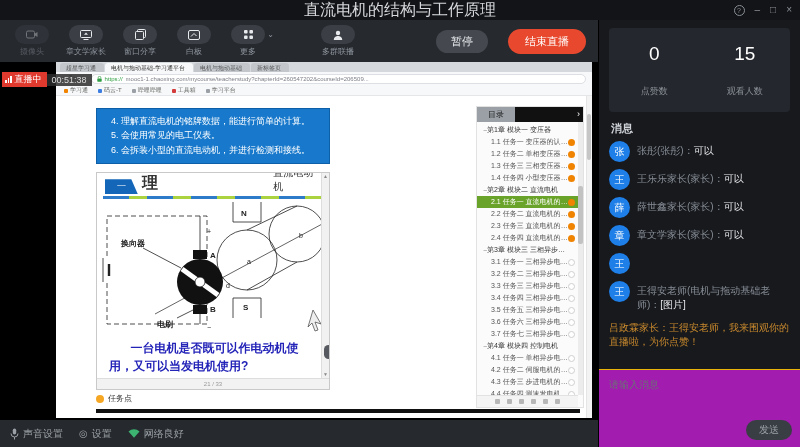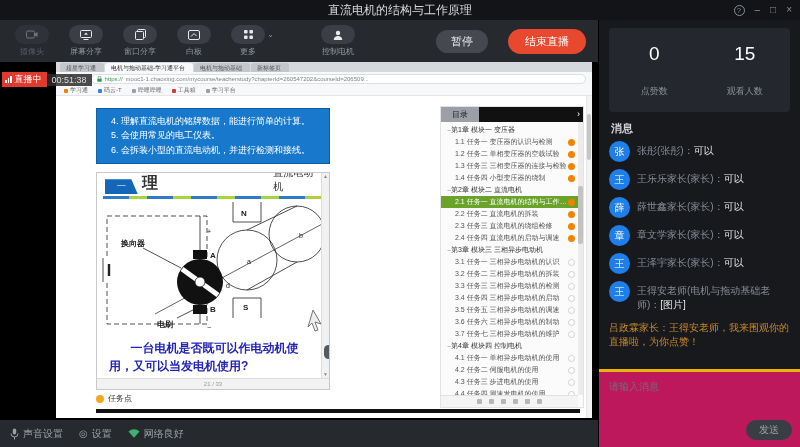--- a/index.html
+++ b/index.html
@@ -2,21 +2,21 @@
 <html><head>
 <meta charset="utf-8">
 <style>
   * { margin:0; padding:0; box-sizing:border-box; }
   html,body { width:800px; height:447px; overflow:hidden; background:#000;
     font-family:"Liberation Sans","DejaVu Sans",sans-serif; }
   .app { width:800px; height:447px; display:flex; flex-direction:column; background:#101214; }
 
   
   .titlebar { height:20px; background:#121417; display:flex; align-items:center; position:relative; flex-shrink:0; }
-  .win-title { position:absolute; left:0; right:0; text-align:center; color:#d6d8db; font-size:12px; }
+  .win-title { position:absolute; left:0; right:0; text-align:center; color:#d6d8db; font-size:16px; }
   .win-controls { margin-left:auto; display:flex; align-items:center; gap:10px; padding-right:8px; z-index:2; }
   .win-controls span { color:#8a8f96; font-size:10px; line-height:1; cursor:default; }
   .help-circ { width:11px; height:11px; border:1px solid #8a8f96; border-radius:50%; display:flex; align-items:center; justify-content:center; font-size:7px!important; }
 
   
   .main { flex:1; display:flex; min-height:0; }
   .leftcol { width:598px; display:flex; flex-direction:column; min-height:0; }
   .rightpanel { flex:1; background:#17191d; border-left:1px solid #000; display:flex; flex-direction:column; min-height:0; }
 
   
@@ -63,21 +63,21 @@
   .slidefoot { position:absolute; left:0; right:0; bottom:0; height:11px; background:#f2f2f2; border-top:1px solid #ddd; display:flex; align-items:center; justify-content:center; font-size:6px; color:#999; }
   .slidescroll { position:absolute; right:0; top:0; bottom:11px; width:8px; background:#f1f1f1; border-left:1px solid #ddd; display:flex; flex-direction:column; justify-content:space-between; align-items:center; padding:1px 0; }
   .sarr { font-size:5px; color:#888; line-height:1; }
   .edge-knob { position:absolute; right:-4px; top:172px; width:9px; height:14px; background:#565a60; border-radius:7px; }
   .taskrow { position:absolute; left:40px; top:297px; display:flex; align-items:center; gap:4px; }
   .taskdot { width:8px; height:8px; border-radius:50%; background:#f5a623; }
   .tasklabel { font-size:8px; color:#333; }
   .blackbar { position:absolute; left:40px; right:12px; top:313px; height:4px; background:#111; }
 
   
-  .catalog { position:absolute; right:8px; top:10px; bottom:10px; width:144px; background:#fbfbfb; border:1px solid #e2e2e2; overflow:hidden; }
+  .catalog { position:absolute; right:8px; top:10px; bottom:10px; width:108px; background:#fbfbfb; border:1px solid #e2e2e2; overflow:hidden; }
   .cathead { height:15px; display:flex; }
   .cattab { width:38px; background:#9aa0a6; color:#222; font-size:8px; display:flex; align-items:center; justify-content:center; }
   .catheadrest { flex:1; background:#111; display:flex; align-items:center; justify-content:flex-end; padding-right:3px; }
   .cathead-arrow { color:#fff; font-size:9px; line-height:1; }
   .catlist { padding-top:2px; }
   .catrow { height:12px; display:flex; align-items:center; font-size:7px; color:#555; padding:0 14px 0 6px; white-space:nowrap; cursor:pointer; position:relative; }
   .catrow .clabel { overflow:hidden; text-overflow:ellipsis; flex:1; }
   .catrow.chapter { color:#333; }
   .catrow.chapter::before { content:"− "; color:#888; }
   .catrow.task { padding-left:14px; }
@@ -113,21 +113,21 @@
   .statl { font-size:9px; color:#8d939b; margin-top:20px; }
   .msghead { padding:5px 12px 3px 12px; color:#cfd2d7; font-size:11px; font-weight:bold; flex-shrink:0; }
   .msglist { flex:1; overflow:hidden; padding:2px 10px 0 10px; display:flex; flex-direction:column; gap:7px; }
   .msg { display:flex; gap:7px; font-size:10px; line-height:1.35; }
   .avatar { width:21px; height:21px; border-radius:50%; background:#1f7fe8; color:#fff; display:flex; align-items:center; justify-content:center; font-size:10px; flex-shrink:0; }
   .avatar:empty { display:none; }
   .mtext { padding-top:3px; }
   .mname { color:#878d96; }
   .mbody { color:#e8eaed; }
   .msg.notice .mname, .msg.notice .mbody { color:#c9892d; }
-  .inputarea { height:78px; background:#be185d; border-top:3px solid #eab308; position:relative; flex-shrink:0; }
+  .inputarea { height:78px; background:#a21caf; border-top:1px solid #eab308; position:relative; flex-shrink:0; }
   .inputarea textarea { width:100%; height:52px; background:transparent; border:none; outline:none; resize:none; color:#ccc; font-size:10px; padding:8px 10px; font-family:inherit; }
   .inputarea textarea::placeholder { color:#6b7077; }
   .sendbtn { position:absolute; right:8px; bottom:7px; width:46px; height:20px; border-radius:10px; background:#393e45; color:#9aa0a6; font-size:10px; display:flex; align-items:center; justify-content:center; cursor:pointer; }
 </style>
 </head>
 <body>
 
 <div class="app">
 
   <div class="titlebar">
@@ -154,21 +154,21 @@
           <div class="tlabel">摄像头</div>
         </div>
         <div class="tbtn">
           <div class="tpill">
               <svg class="ticon" width="12" height="10" viewBox="0 0 12 10">
                 <rect x="0.5" y="0.5" width="11" height="7" rx="1" fill="none" stroke="#e8eaed"></rect>
                 <path d="M6 2.5 L8 4.8 H4 Z" fill="#e8eaed"></path>
                 <line x1="3.5" y1="9.5" x2="8.5" y2="9.5" stroke="#e8eaed"></line>
               </svg>
             </div>
-          <div class="tlabel">屏幕分享</div>
+          <div class="tlabel">章文学家长</div>
         </div>
         <div class="tbtn">
           <div class="tpill">
               <svg class="ticon" width="11" height="11" viewBox="0 0 11 11">
                 <rect x="2.5" y="0.5" width="8" height="8" rx="1" fill="none" stroke="#e8eaed"></rect>
                 <rect x="0.5" y="2.5" width="8" height="8" rx="1" fill="#3b3f45" stroke="#e8eaed"></rect>
               </svg>
             </div>
           <div class="tlabel">窗口分享</div>
         </div>
@@ -194,21 +194,21 @@
           <div class="tlabel">更多</div>
         </div>
         <div class="tb-gap"></div>
         <div class="tbtn">
           <div class="tpill">
               <svg class="ticon" width="10" height="10" viewBox="0 0 10 10">
                 <circle cx="5" cy="3" r="2.2" fill="#e8eaed"></circle>
                 <path d="M0.8 10 C0.8 7 3 6 5 6 C7 6 9.2 7 9.2 10 Z" fill="#e8eaed"></path>
               </svg>
             </div>
-          <div class="tlabel">控制电机</div>
+          <div class="tlabel">多群联播</div>
         </div>
         <div class="tb-spacer"></div>
         <div class="pausebtn">暂停</div>
         <div class="endbtn">结束直播</div>
       </div>
 
       <div class="preview">
 
         <div class="livebadge">
           <div class="livered">
@@ -560,21 +560,20 @@
             <div class="mtext"><span class="mname">薛世鑫家长(家长)：</span><span class="mbody">可以</span></div>
           </div>
 
           <div class="msg">
             <div class="avatar">章</div>
             <div class="mtext"><span class="mname">章文学家长(家长)：</span><span class="mbody">可以</span></div>
           </div>
 
           <div class="msg">
             <div class="avatar">王</div>
-            <div class="mtext"><span class="mname">王泽宇家长(家长)：</span><span class="mbody">可以</span></div>
           </div>
 
 
           <div class="msg">
             <div class="avatar">王</div>
             <div class="mtext"><span class="mname">王得安老师(电机与拖动基础老师)：</span><span class="mbody">[图片]</span></div>
           </div>
 
           <div class="msg notice">
 

